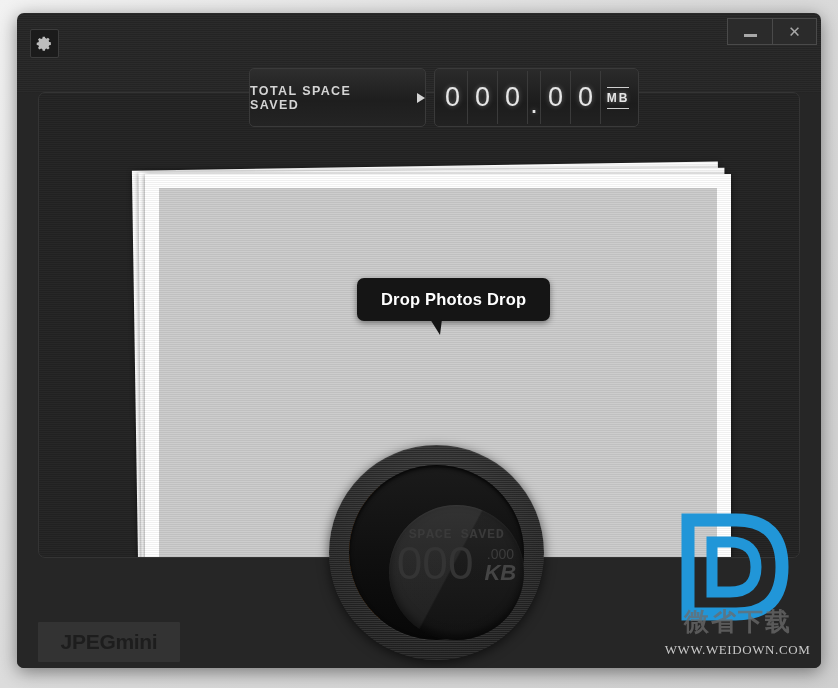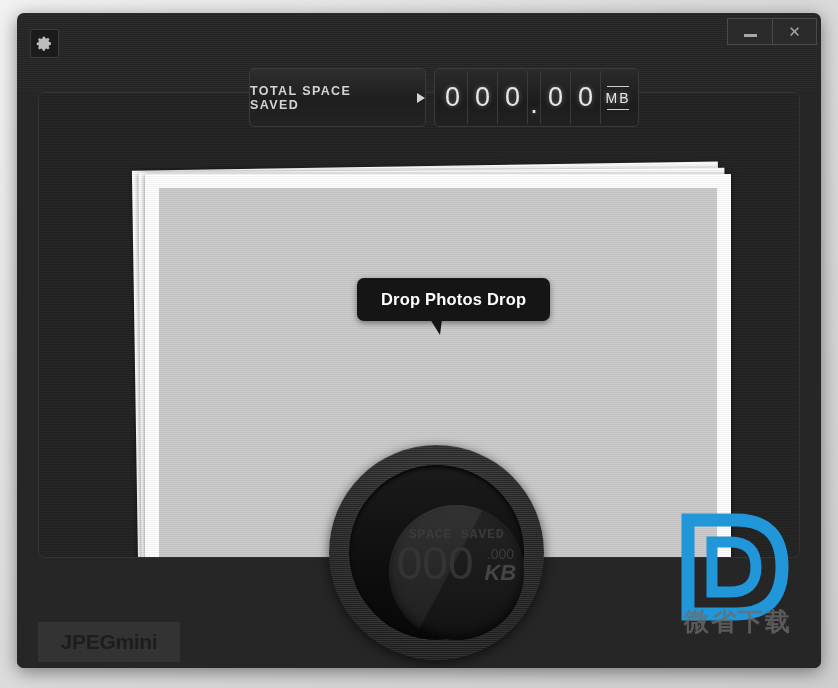--- a/index.html
+++ b/index.html
@@ -165,24 +165,24 @@
   }
   .digit-cell.unit {
     width: 34px;
     border-right: none;
     flex-direction: column;
     justify-content: center;
     gap: 3px;
   }
   .unit-rule { width: 22px; height: 1px; background: #cfcfcf; }
   .unit-text {
-    font-size: 14px;
+    font-size: 12px;
     letter-spacing: 2px;
     color: #e6e6e6;
-    font-weight: normal;
+    font-weight: bold;
   }
 
   
   #drop-panel {
     position: absolute;
     left: 21px;
     top: 79px;
     width: 762px;
     height: 466px;
     background: #232323;
@@ -556,15 +556,16 @@
     </div>
 
   </div>
 
   <div id="watermark">
     <svg id="watermark-d" width="118" height="110" viewBox="0 0 118 110">
       <path d="M10 8 L10 102 M10 8 L58 8 Q104 8 104 55 Q104 102 58 102 L10 102" fill="none" stroke="#2196d8" stroke-width="13" stroke-linecap="square"></path>
       <path d="M34 30 L34 80 L52 80 Q78 80 78 55 Q78 30 52 30 L34 30" fill="none" stroke="#2196d8" stroke-width="11" stroke-linecap="square"></path>
     </svg>
     <div id="watermark-cn">微省下载</div>
+    <div id="watermark-url">WWW.WEIDOWN.COM</div>
   </div>
 
 </div>
 
 </body></html>

